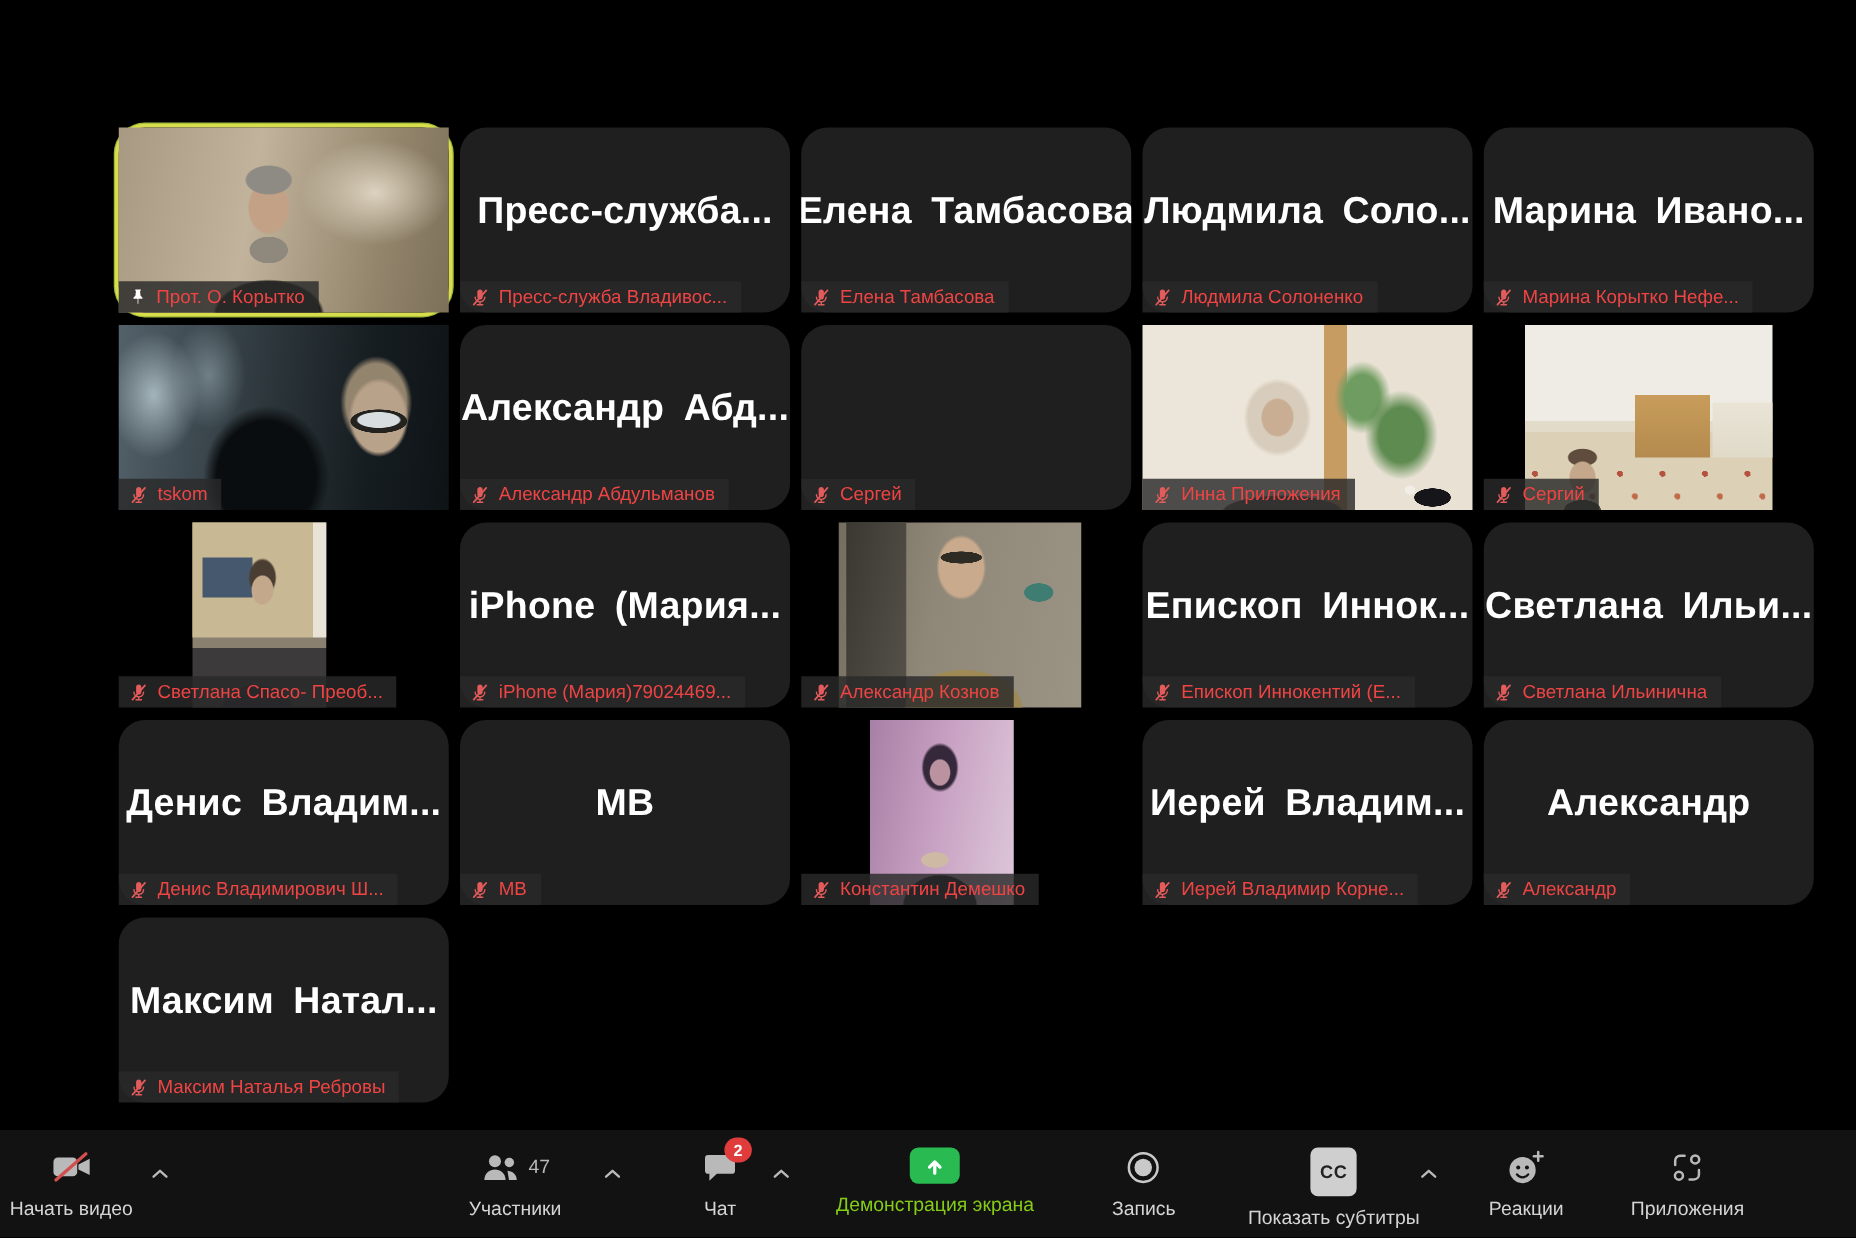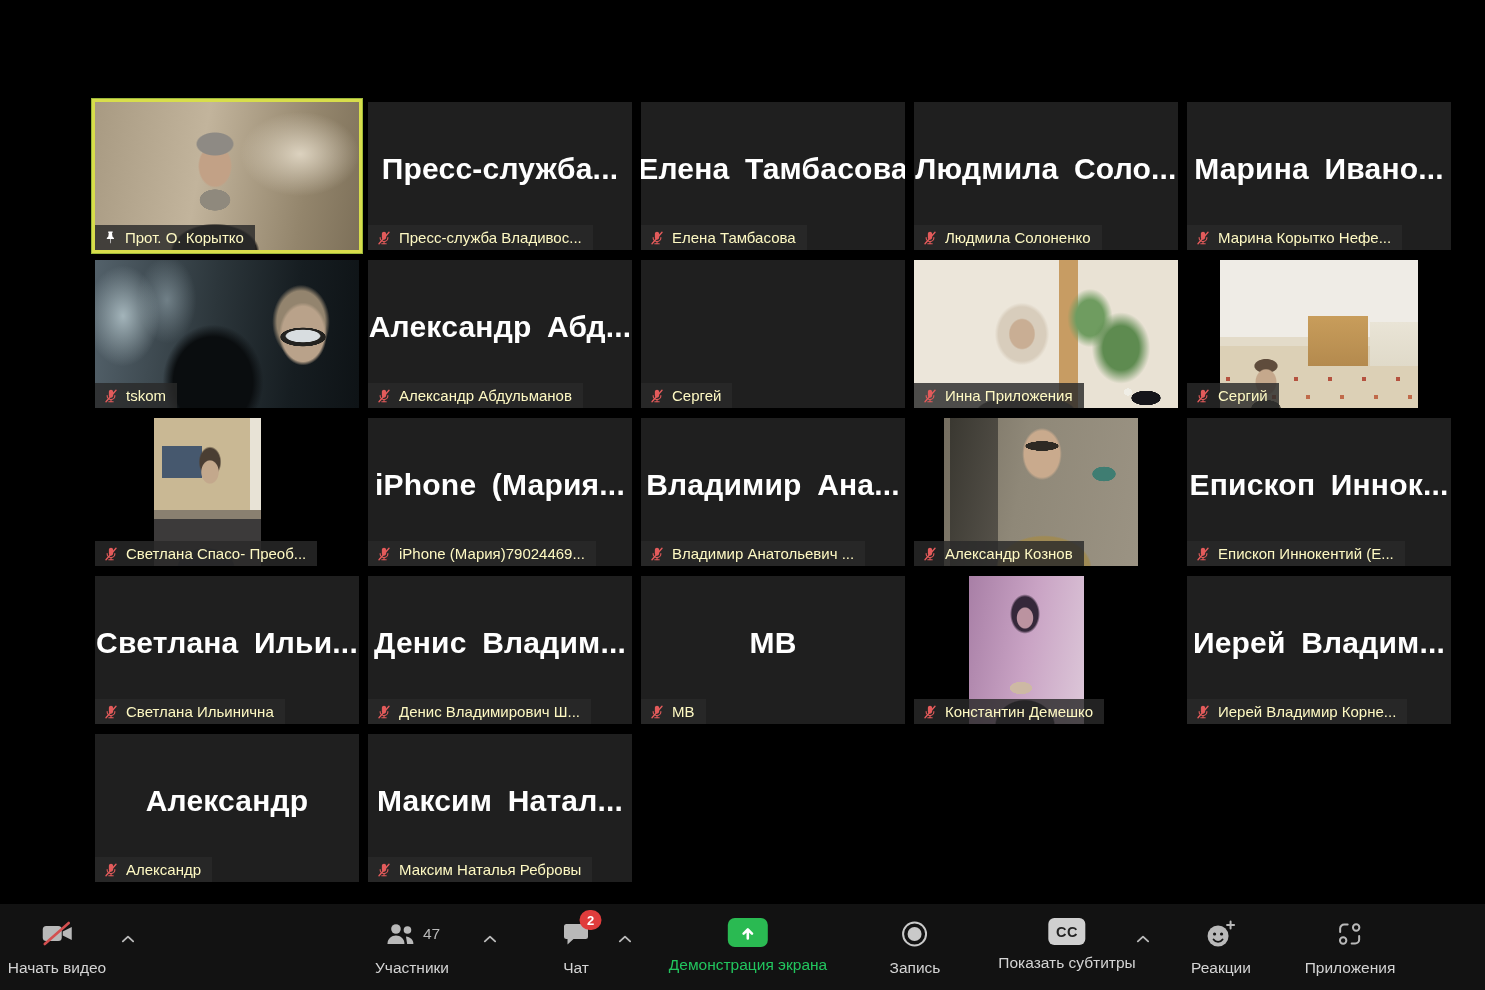--- a/index.html
+++ b/index.html
@@ -2,31 +2,31 @@
 <html><head>
 <meta charset="utf-8">
 <style>
   html,body{margin:0;padding:0;background:#000;}
   #app{position:relative;width:1485px;height:990px;background:#000;overflow:hidden;
        font-family:"Liberation Sans","DejaVu Sans",sans-serif;}
 
   
   #grid{position:absolute;left:95px;top:102px;width:1356px;display:grid;
         grid-template-columns:repeat(5,264px);grid-auto-rows:148px;gap:10px 9px;}
-  .tile{position:relative;background:#1f1f1f;overflow:visible;}
+  .tile{position:relative;background:#1f1f1f;overflow:visible;border-radius:21px;}
   .tile.video{background:#000;}
   .tile.pinned{box-shadow:0 0 0 3px #d8de4b, 0 0 0 4px #9db83a;}
   .scene{position:absolute;inset:0;background-repeat:no-repeat;}
   .vframe{position:absolute;top:0;bottom:0;background-repeat:no-repeat;}
 
   .bigname{position:absolute;inset:0 0 14px 0;display:flex;align-items:center;justify-content:center;
            color:#fff;font-size:30px;font-weight:bold;word-spacing:7px;white-space:nowrap;
            overflow:hidden;letter-spacing:.2px;}
   .lbar{position:absolute;left:0;bottom:0;display:inline-flex;align-items:center;gap:7px;
-        background:rgba(42,42,42,.82);color:#fef9c3;font-size:15px;
+        background:rgba(42,42,42,.82);color:#ef4444;font-size:15px;
         padding:4px 11px 4px 8px;max-width:100%;box-sizing:border-box;white-space:nowrap;z-index:3;}
   .lbar .mic{color:#e35b5b;flex:0 0 auto;}
   .lbar .pin{color:#fff;flex:0 0 auto;}
   .lbar span{overflow:hidden;text-overflow:ellipsis;}
 
   
   .s-kor{background-image:
     radial-gradient(26px 18px at 120px 98px,#8f897d 58%,rgba(0,0,0,0) 60%),
     radial-gradient(32px 20px at 120px 42px,#8e8a84 55%,rgba(0,0,0,0) 60%),
     radial-gradient(28px 36px at 120px 64px,#c2a186 55%,rgba(0,0,0,0) 61%),
@@ -97,28 +97,28 @@
   .dots{display:inline-flex;align-items:flex-end;gap:3px;margin-left:2px;}
   .dots i{display:block;width:4px;height:4px;background:#e8e8e8;}
   .dots i:nth-child(2){margin-bottom:3px;opacity:.85;}
   .dots i:nth-child(3){margin-bottom:6px;opacity:.7;}
 
   
   #toolbar{position:absolute;left:0;right:0;bottom:0;height:86px;background:#121212;}
   .titem{position:absolute;top:14px;transform:translateX(-50%);display:flex;flex-direction:column;
          align-items:center;gap:9px;color:#d4d4d4;font-size:15.5px;cursor:default;}
   .titem .ic{height:32px;display:flex;align-items:center;gap:6px;color:#b9b9b9;}
-  .titem.green{color:#22c55e;justify-content:center;}
+  .titem.green{color:#84cc16;justify-content:center;}
   .chev{position:absolute;top:30px;color:#b9b9b9;transform:translateX(-50%);}
   .badge{position:absolute;top:-8px;right:-12px;min-width:14px;height:20px;padding:0 4px;border-radius:10px;
          background:#e03c3c;color:#fff;font-size:13px;font-weight:bold;display:flex;align-items:center;
          justify-content:center;}
   .shareic{width:40px;height:29px;border-radius:7px;background:#2aba52;display:flex;align-items:center;
            justify-content:center;}
-  .ccic{width:37px;height:27px;border-radius:6px;background:#cfcfcf;color:#222;font-weight:bold;
+  .ccic{width:37px;height:39px;border-radius:6px;background:#cfcfcf;color:#222;font-weight:bold;
         font-size:14.5px;display:flex;align-items:center;justify-content:center;letter-spacing:.5px;}
 </style>
 </head>
 <body>
 
 <svg width="0" height="0" style="position:absolute">
   <defs>
     <symbol id="micoff" viewBox="0 0 24 24">
       <path d="M12 2.5c1.8 0 3.2 1.4 3.2 3.2v5.6c0 1.8-1.4 3.2-3.2 3.2s-3.2-1.4-3.2-3.2V5.7c0-1.8 1.4-3.2 3.2-3.2z" fill="currentColor"></path>
       <path d="M6.2 11.5a5.8 5.8 0 0 0 11.6 0" stroke="currentColor" stroke-width="1.7" fill="none" stroke-linecap="round"></path>
@@ -252,29 +252,20 @@
     <div class="tile">
       <div class="bigname">iPhone (Мария...</div>
       <div class="lbar">
         <svg class="mic" width="16" height="16">
             <use href="#micoff"></use>
           </svg>
         <span>iPhone (Мария)79024469...</span>
       </div>
     </div>
 
-    <div class="tile">
-      <div class="bigname">Владимир Ана...</div>
-      <div class="lbar">
-        <svg class="mic" width="16" height="16">
-            <use href="#micoff"></use>
-          </svg>
-        <span>Владимир Анатольевич ...</span>
-      </div>
-    </div>
 
     <div class="tile video">
       <div class="vframe f-koz"></div>
       <div class="lbar">
         <svg class="mic" width="16" height="16">
             <use href="#micoff"></use>
           </svg>
         <span>Александр Кознов</span>
       </div>
     </div>

